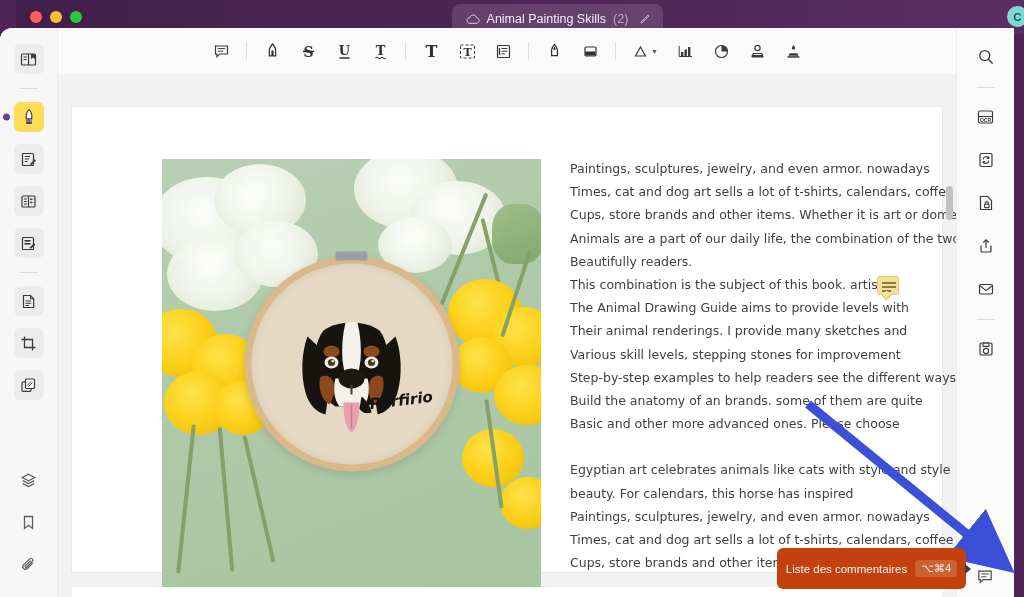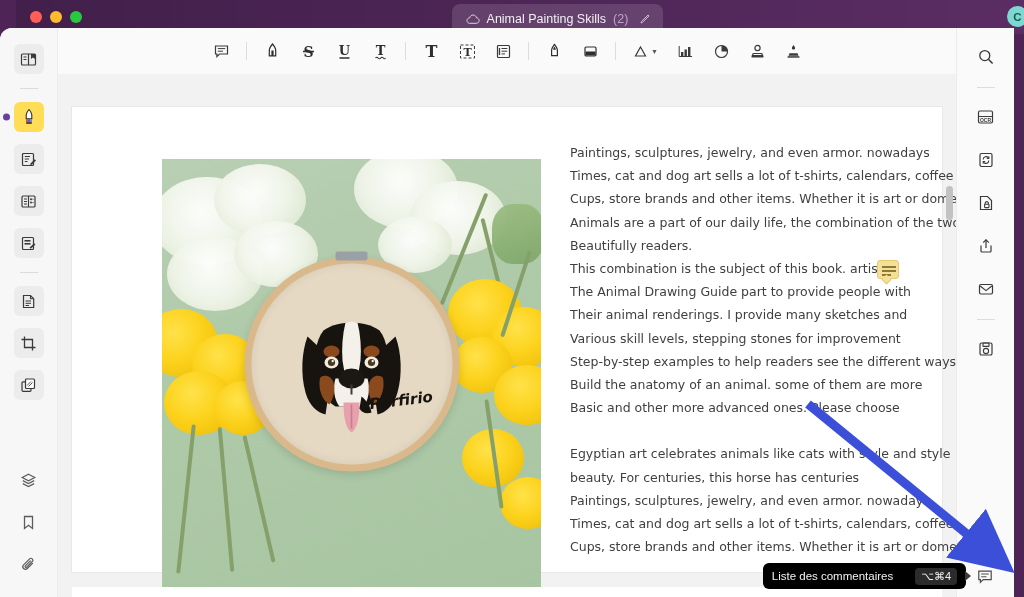--- a/index.html
+++ b/index.html
@@ -162,21 +162,21 @@
     font-size: 15px; font-style: italic; font-weight: 700;
     color: #16120e; transform: rotate(-7deg);
   }
   .bloom { position: absolute; border-radius: 50%; }
   .marigold { background: radial-gradient(circle at 40% 35%, #ffe24a 0%, #fcd21c 45%, #e9b806 100%); }
   .lace { background: radial-gradient(circle at 45% 40%, #ffffff 0%, #f1f5ea 50%, #d6e2c8 100%); opacity:.95; }
   .stem { position: absolute; background: #85a06a; border-radius: 2px; }
 
   
   .textcol {
-    position: absolute; left: 498px; top: 34px;
+    position: absolute; left: 498px; top: 50px;
     width: 360px;
   }
   .tline {
     font-size: 12.5px;
     color: #3f3f3f;
     line-height: 23.2px;
     white-space: nowrap;
     font-family: "DejaVu Sans", sans-serif;
   }
   .tgap { height: 23px; }
@@ -237,25 +237,25 @@
   .comment-btn {
     position: absolute; right: 17px; bottom: 8px;
     width: 24px; height: 24px;
     display: flex; align-items: center; justify-content: center;
     color: #4a4a4a;
   }
 
   
   .tooltip {
     position: absolute; right: 48px; bottom: 8px;
-    height: 26px;
-    background: #000000;
+    height: 41px;
+    background: #c2410c;
     border-radius: 6px;
     display: flex; align-items: center;
-    padding: 0 9px; gap: 22px;
+    padding: 0 9px; gap: 8px;
     z-index: 40;
   }
   .tooltip-text { color: #f3f3f3; font-size: 11.5px; white-space: nowrap; }
   .tooltip-kbd {
     background: rgba(255,255,255,0.17);
     color: #f0f0f0; font-size: 11px;
     padding: 2px 6px; border-radius: 4px;
   }
   .tooltip::after {
     content:''; position: absolute; right: -5px; top: 50%;
@@ -661,29 +661,29 @@
           </div>
         </div>
 
         <div class="textcol">
           <div class="tline">Paintings, sculptures, jewelry, and even armor. nowadays</div>
           <div class="tline">Times, cat and dog art sells a lot of t-shirts, calendars, coffee</div>
           <div class="tline">Cups, store brands and other items. Whether it is art or domestic</div>
           <div class="tline">Animals are a part of our daily life, the combination of the two</div>
           <div class="tline">Beautifully readers.</div>
           <div class="tline">This combination is the subject of this book. artist's</div>
-          <div class="tline">The Animal Drawing Guide part to provide people with</div>
+          <div class="tline">The Animal Drawing Guide aims to provide levels with</div>
           <div class="tline">Their animal renderings. I provide many sketches and</div>
           <div class="tline">Various skill levels, stepping stones for improvement</div>
           <div class="tline">Step-by-step examples to help readers see the different ways</div>
-          <div class="tline">Build the anatomy of an animal. some of them are more</div>
+          <div class="tline">Build the anatomy of an brands. some of them are quite</div>
           <div class="tline">Basic and other more advanced ones. Please choose</div>
           <div class="tgap"></div>
           <div class="tline">Egyptian art celebrates animals like cats with style and style</div>
-          <div class="tline">beauty. For centuries, this horse has centuries</div>
+          <div class="tline">beauty. For calendars, this horse has inspired</div>
           <div class="tline">Paintings, sculptures, jewelry, and even armor. nowadays</div>
           <div class="tline">Times, cat and dog art sells a lot of t-shirts, calendars, coffee</div>
           <div class="tline">Cups, store brands and other items. Whether it is art or domestic</div>
 
           <div class="note-marker">
             <i></i>
             <i></i>
             <i></i>
           </div>
         </div>

